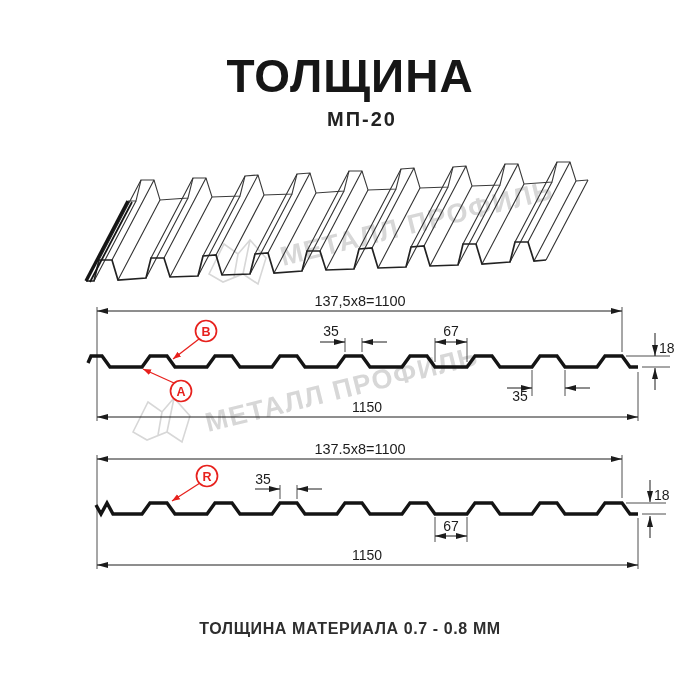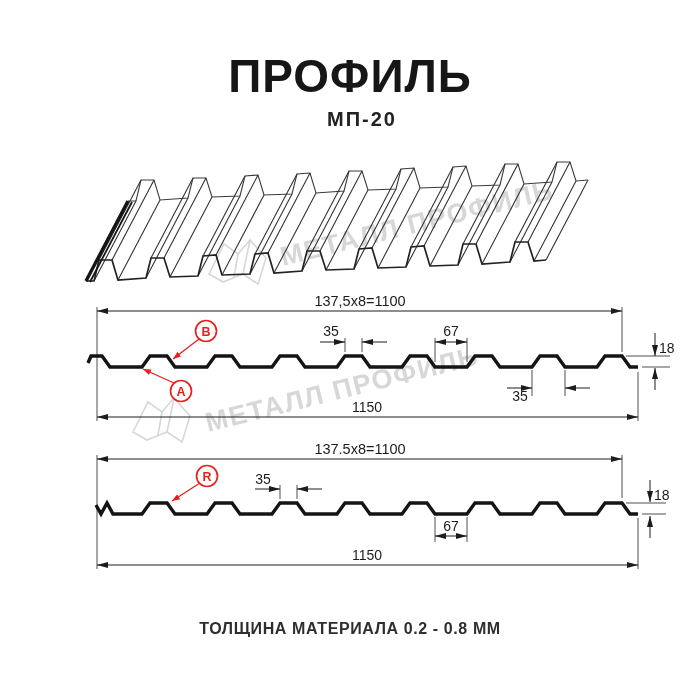--- a/index.html
+++ b/index.html
@@ -22,21 +22,21 @@
   svg text{font-family:"Liberation Sans",sans-serif;}
   .dim{font-size:14px;fill:#1c1c1c;}
   .dimbig{font-size:14.5px;fill:#1c1c1c;}
   .redletter{font-size:12.5px;font-weight:bold;fill:#e7211d;}
   .wmtext{font-size:27px;font-weight:bold;fill:#d7d7d7;letter-spacing:1.5px;}
 </style>
 </head>
 <body>
 
 <div class="header">
-  <h1 class="title">ПРОФИЛЬ</h1>
+  <h1 class="title">ТОЛЩИНА</h1>
   <div class="subtitle">МП-20</div>
 </div>
 
 <svg class="drawing" width="700" height="700" viewBox="0 0 700 700">
   <defs>
     <marker id="arr" markerWidth="12" markerHeight="9" refX="11" refY="4" orient="auto-start-reverse" markerUnits="userSpaceOnUse">
       <path d="M0,1 L11,4 L0,7 Z" fill="#1c1c1c"></path>
     </marker>
     <marker id="arrRed" markerWidth="10" markerHeight="9" refX="8" refY="4" orient="auto" markerUnits="userSpaceOnUse">
       <path d="M0,1 L8,4 L0,7 Z" fill="#e7211d"></path>
@@ -159,13 +159,13 @@
     <text class="dim" x="654" y="500">18</text>
 
     <g>
       <line x1="200" y1="483" x2="172" y2="501" stroke="#e7211d" stroke-width="1.3" marker-end="url(#arrRed)"></line>
       <circle cx="207" cy="476" r="10.5" fill="#ffffff" stroke="#e7211d" stroke-width="1.7"></circle>
       <text class="redletter" x="207" y="480.5" text-anchor="middle">R</text>
     </g>
   </g>
 </svg>
 
-<div class="footer">ТОЛЩИНА МАТЕРИАЛА 0.2 - 0.8 ММ</div>
+<div class="footer">ТОЛЩИНА МАТЕРИАЛА 0.7 - 0.8 ММ</div>
 
 </body></html>

